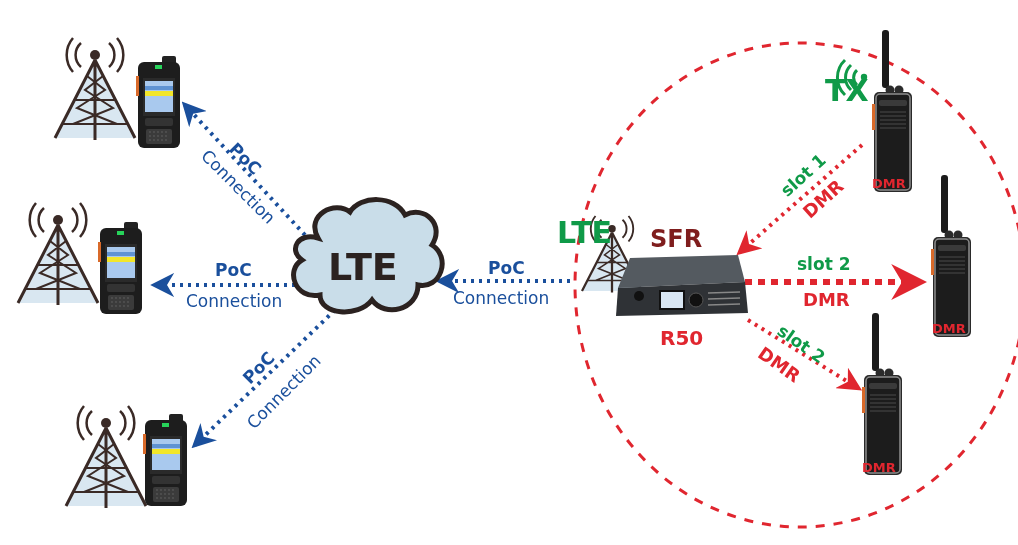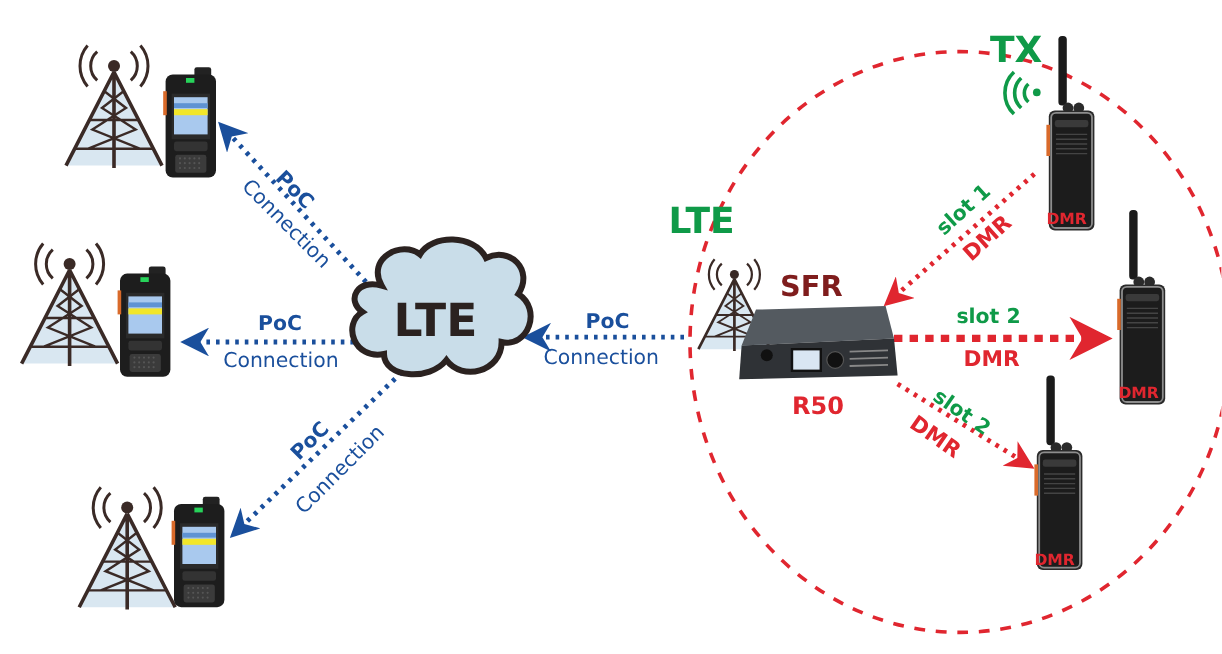--- a/index.html
+++ b/index.html
@@ -2,21 +2,21 @@
 <html><head>
 <meta charset="utf-8">
 <style>
   html, body { margin: 0; padding: 0; background: #ffffff; }
   #stage { position: relative; width: 1018px; height: 545px; overflow: hidden; background: #fff;
     font-family: "DejaVu Sans", sans-serif; }
   svg#diagram { position: absolute; left: 0; top: 0; }
   .lbl { position: absolute; white-space: nowrap; font-family: "DejaVu Sans", sans-serif; line-height: 1; }
   .poc { color: #1a4f9c; font-weight: bold; font-size: 17px; }
   .conn { color: #1a4f9c; font-size: 17px; }
-  .green-big { color: #0f9a48; font-weight: bold; font-size: 30px; }
+  .green-big { color: #0f9a48; font-weight: bold; font-size: 30px; margin-top: 48px; }
   .green-mid { color: #7f1d1d; font-weight: bold; font-size: 24px; }
   .green-slot { color: #0f9a48; font-weight: bold; font-size: 17px; }
   .red-dmr { color: #e0262f; font-weight: bold; font-size: 18px; }
   .red-small { color: #e0262f; font-weight: bold; font-size: 13px; }
   .red-r50 { color: #e0262f; font-weight: bold; font-size: 20px; }
   .lte-cloud-label { color: #2b2220; font-weight: bold; font-size: 38px; }
 </style>
 </head>
 <body>
 

